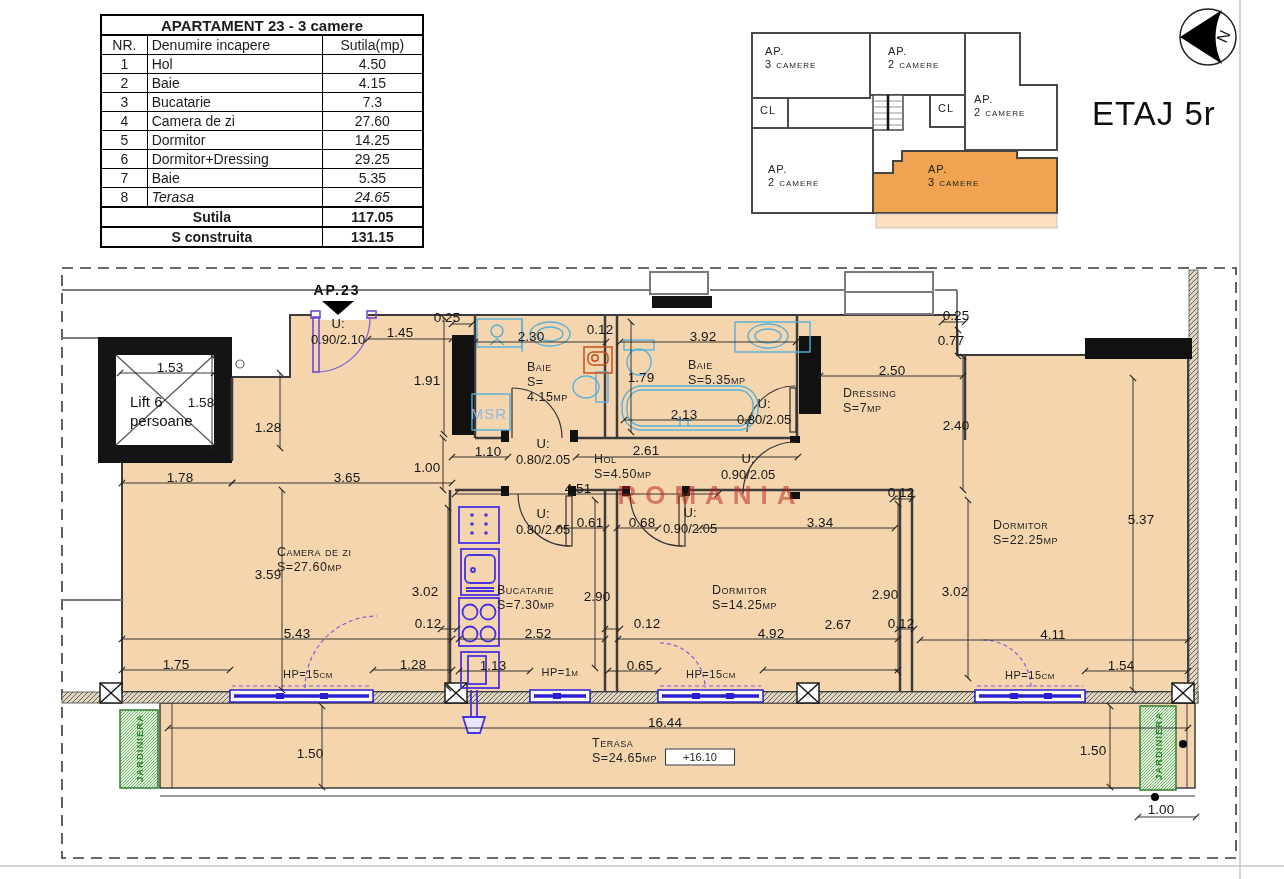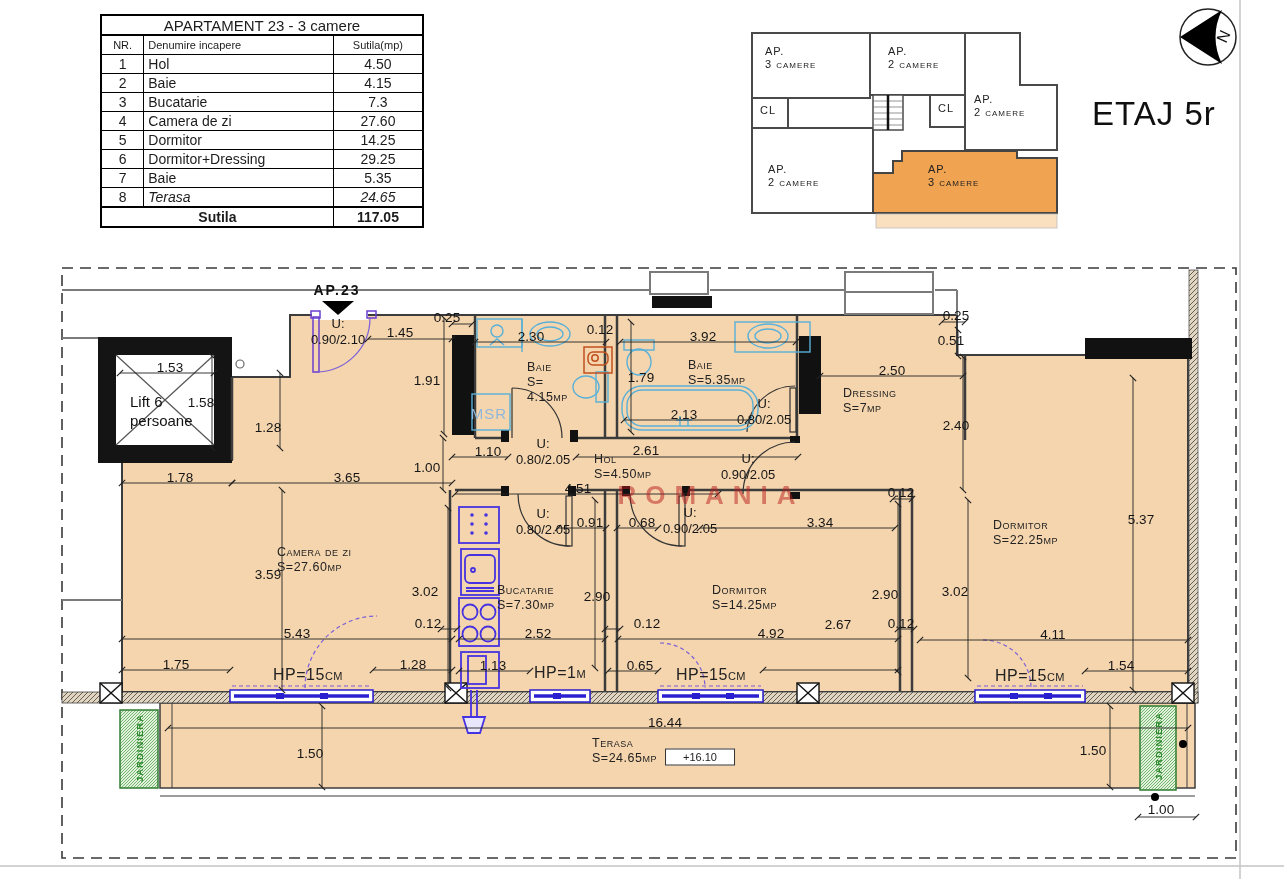--- a/index.html
+++ b/index.html
@@ -4,34 +4,34 @@
 <style>
   html,body{margin:0;padding:0;background:#fff;}
   #stage{position:relative;width:1284px;height:879px;background:#fff;overflow:hidden;
          font-family:"Liberation Sans",sans-serif;color:#1c1c1c;}
   svg{position:absolute;left:0;top:0;}
   .lbl{position:absolute;white-space:pre-line;line-height:15px;z-index:3;}
   .ctr{transform:translate(-50%,-50%);text-align:center;}
   .dim{font-size:13.5px;color:#151515;}
   .room{font-size:12.5px;font-variant:small-caps;letter-spacing:.5px;color:#222;}
   .door{font-size:13px;line-height:16px;color:#151515;}
-  .hp{font-size:16px;font-variant:small-caps;letter-spacing:.5px;color:#222;}
+  .hp{font-size:11px;font-variant:small-caps;letter-spacing:.5px;color:#222;}
   .plain{font-size:15px;line-height:19px;color:#111;}
   .vert{writing-mode:vertical-rl;transform:rotate(180deg) translate(50%,50%);
         font-size:9.5px;letter-spacing:1px;color:#2f8a2f;font-weight:bold;}
   .entry{font-size:14px;letter-spacing:2px;font-weight:600;color:#111;}
   .etaj{font-size:33px;color:#0f0f0f;letter-spacing:1px;}
   .lvl{font-size:11px;border:1px solid #333;padding:0 17px;background:#fff;color:#222;}
   .wm{font-size:26px;font-weight:600;letter-spacing:9px;color:#b91c1c;opacity:.5;}
   
   #aptbl{position:absolute;left:100px;top:14px;width:324px;border-collapse:collapse;
          z-index:4;background:#fff;border:2px solid #000;}
   #aptbl td,#aptbl th{border:1px solid #000;font-size:14px;padding:0 4px;height:18px;line-height:17px;}
-  #aptbl .ttl{font-weight:normal;text-align:center;font-size:15px;border-bottom:2px solid #000;margin-top:8px;}
-  #aptbl .hd{font-size:11px;margin-left:12px;}
+  #aptbl .ttl{font-weight:bold;text-align:center;font-size:15px;border-bottom:2px solid #000;margin-top:8px;}
+  #aptbl .hd{font-size:14px;margin-left:12px;}
   #aptbl .c{text-align:center;}
   #aptbl .it{font-style:italic;}
   #aptbl .tot{font-weight:bold;text-align:center;border-top:2px solid #000;}
   .kp{position:absolute;font-size:11px;line-height:13px;font-variant:small-caps;
       letter-spacing:1px;color:#222;white-space:pre-line;z-index:3;}
 </style>
 </head>
 <body>
 
 <div id="stage">
@@ -397,20 +397,24 @@
         </tr>
   <tr>
           <td class="c">8</td>
           <td class="it">Terasa</td>
           <td class="c it">24.65</td>
         </tr>
   <tr>
           <td class="tot" colspan="2">Sutila</td>
           <td class="tot">117.05</td>
         </tr>
+  <tr>
+          <td class="tot" colspan="2">S construita</td>
+          <td class="tot">131.15</td>
+        </tr>
 </tbody>
     </table>
 
 <span class="kp" style="left:765px;top:45px">AP.
 3 camere</span>
 <span class="kp" style="left:888px;top:45px">AP.
 2 camere</span>
 <span class="kp" style="left:974px;top:93px">AP.
 2 camere</span>
 <span class="kp" style="left:760px;top:104px">CL</span>
@@ -463,36 +467,36 @@
 0.80/2.05</span>
 <span class="lbl door ctr" style="left:690px;top:521px">U:
 0.90/2.05</span>
 
 <span class="lbl dim ctr" style="left:447px;top:317px">0.25</span>
 <span class="lbl dim ctr" style="left:400px;top:332px">1.45</span>
 <span class="lbl dim ctr" style="left:531px;top:336px">2.30</span>
 <span class="lbl dim ctr" style="left:600px;top:329px">0.12</span>
 <span class="lbl dim ctr" style="left:703px;top:336px">3.92</span>
 <span class="lbl dim ctr" style="left:956px;top:315px">0.25</span>
-<span class="lbl dim ctr" style="left:951px;top:340px">0.51</span>
+<span class="lbl dim ctr" style="left:951px;top:340px">0.77</span>
 <span class="lbl dim ctr" style="left:427px;top:380px">1.91</span>
 <span class="lbl dim ctr" style="left:170px;top:367px">1.53</span>
 <span class="lbl dim ctr" style="left:201px;top:402px">1.58</span>
 <span class="lbl dim ctr" style="left:268px;top:427px">1.28</span>
 <span class="lbl dim ctr" style="left:488px;top:451px">1.10</span>
 <span class="lbl dim ctr" style="left:641px;top:377px">1.79</span>
 <span class="lbl dim ctr" style="left:684px;top:414px">2.13</span>
 <span class="lbl dim ctr" style="left:646px;top:450px">2.61</span>
 <span class="lbl dim ctr" style="left:892px;top:370px">2.50</span>
 <span class="lbl dim ctr" style="left:956px;top:425px">2.40</span>
 <span class="lbl dim ctr" style="left:180px;top:477px">1.78</span>
 <span class="lbl dim ctr" style="left:347px;top:477px">3.65</span>
 <span class="lbl dim ctr" style="left:427px;top:467px">1.00</span>
 <span class="lbl dim ctr" style="left:578px;top:488px">4.51</span>
-<span class="lbl dim ctr" style="left:590px;top:522px">0.91</span>
+<span class="lbl dim ctr" style="left:590px;top:522px">0.61</span>
 <span class="lbl dim ctr" style="left:642px;top:522px">0.68</span>
 <span class="lbl dim ctr" style="left:820px;top:522px">3.34</span>
 <span class="lbl dim ctr" style="left:901px;top:492px">0.12</span>
 <span class="lbl dim ctr" style="left:268px;top:574px">3.59</span>
 <span class="lbl dim ctr" style="left:425px;top:591px">3.02</span>
 <span class="lbl dim ctr" style="left:597px;top:596px">2.90</span>
 <span class="lbl dim ctr" style="left:885px;top:594px">2.90</span>
 <span class="lbl dim ctr" style="left:955px;top:591px">3.02</span>
 <span class="lbl dim ctr" style="left:1141px;top:519px">5.37</span>
 <span class="lbl dim ctr" style="left:428px;top:623px">0.12</span>

